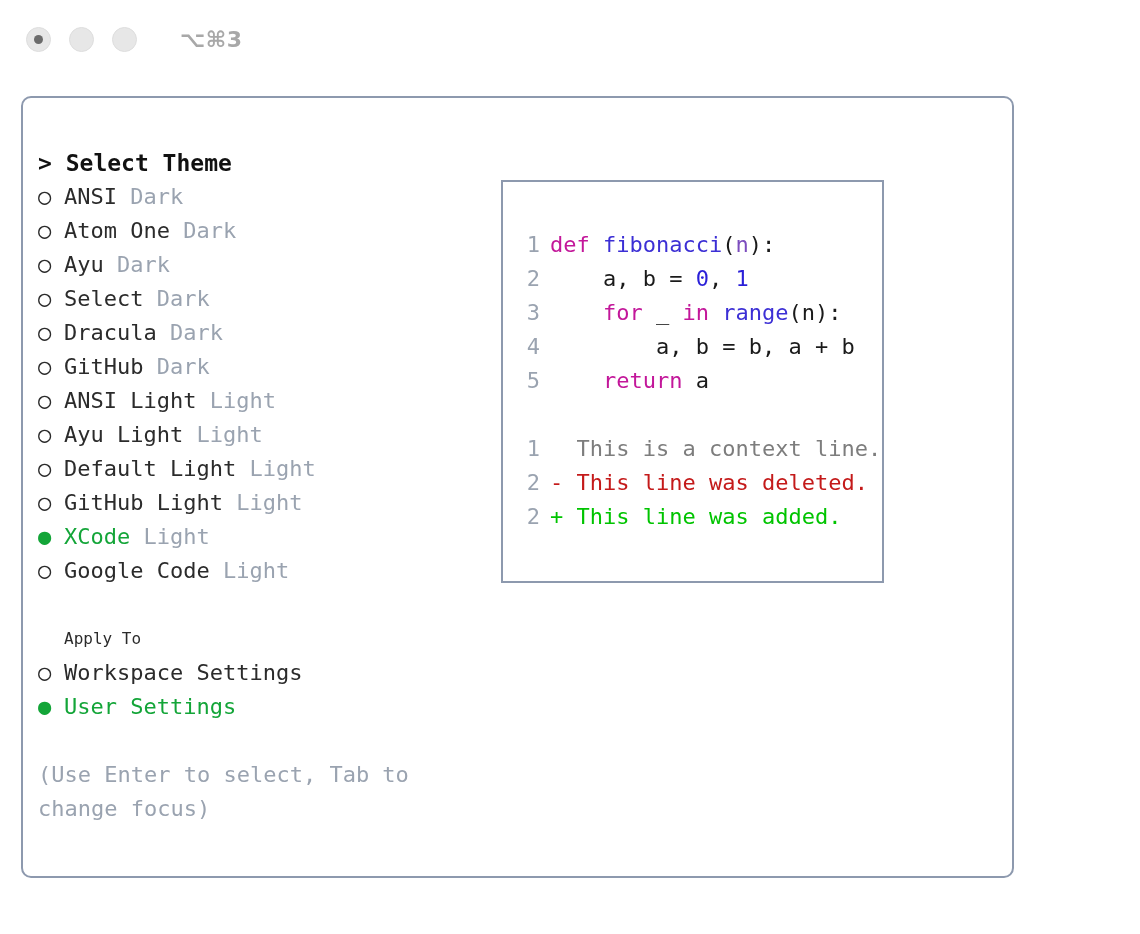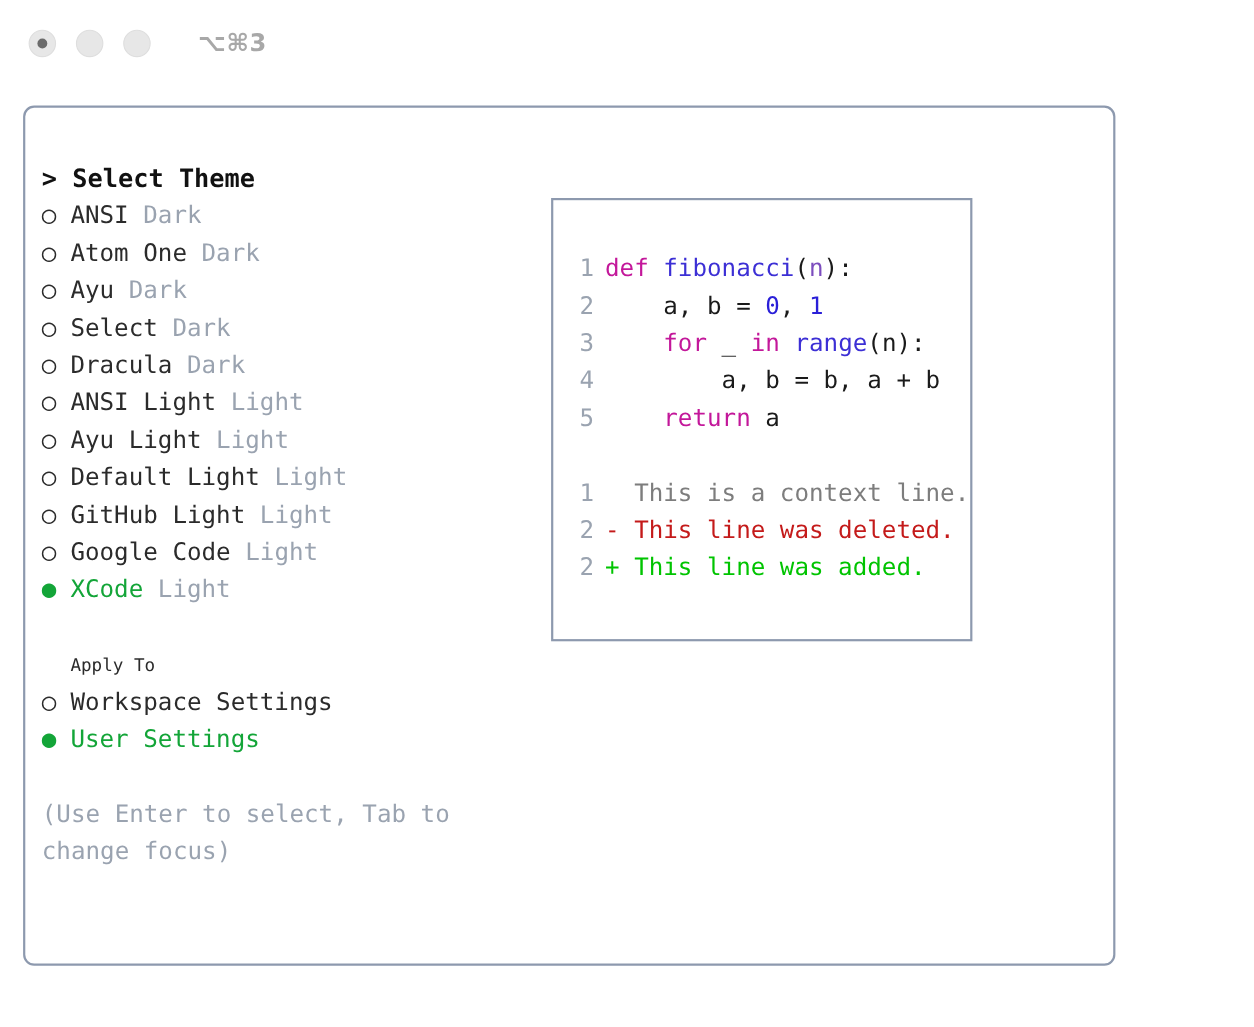--- a/index.html
+++ b/index.html
@@ -180,26 +180,27 @@
 <div id="panel">
 
   <div id="left-col">
     <div class="hdr">&gt; Select Theme</div>
     <div id="theme-rows">
         <div class="row"><span class="marker">○</span><span class="name">ANSI </span><span class="type-label">Dark</span></div>
         <div class="row"><span class="marker">○</span><span class="name">Atom One </span><span class="type-label">Dark</span></div>
         <div class="row"><span class="marker">○</span><span class="name">Ayu </span><span class="type-label">Dark</span></div>
         <div class="row"><span class="marker">○</span><span class="name">Select </span><span class="type-label">Dark</span></div>
         <div class="row"><span class="marker">○</span><span class="name">Dracula </span><span class="type-label">Dark</span></div>
+        <div class="row"><span class="marker">○</span><span class="name">GitHub </span><span class="type-label">Dark</span></div>
         <div class="row"><span class="marker">○</span><span class="name">ANSI Light </span><span class="type-label">Light</span></div>
         <div class="row"><span class="marker">○</span><span class="name">Ayu Light </span><span class="type-label">Light</span></div>
         <div class="row"><span class="marker">○</span><span class="name">Default Light </span><span class="type-label">Light</span></div>
         <div class="row"><span class="marker">○</span><span class="name">GitHub Light </span><span class="type-label">Light</span></div>
+        <div class="row selected"><span class="marker sel">●</span><span class="name">XCode </span><span class="type-label">Light</span></div>
         <div class="row"><span class="marker">○</span><span class="name">Google Code </span><span class="type-label">Light</span></div>
-        <div class="row selected"><span class="marker sel">●</span><span class="name">XCode </span><span class="type-label">Light</span></div>
       </div>
 
     <div class="section-gap"></div>
 
     <div id="apply-hdr">Apply To</div>
     <div id="apply-rows">
         <div class="row"><span class="marker">○</span><span class="name">Workspace Settings</span></div>
         <div class="row selected"><span class="marker sel">●</span><span class="name">User Settings</span></div>
       </div>
 

